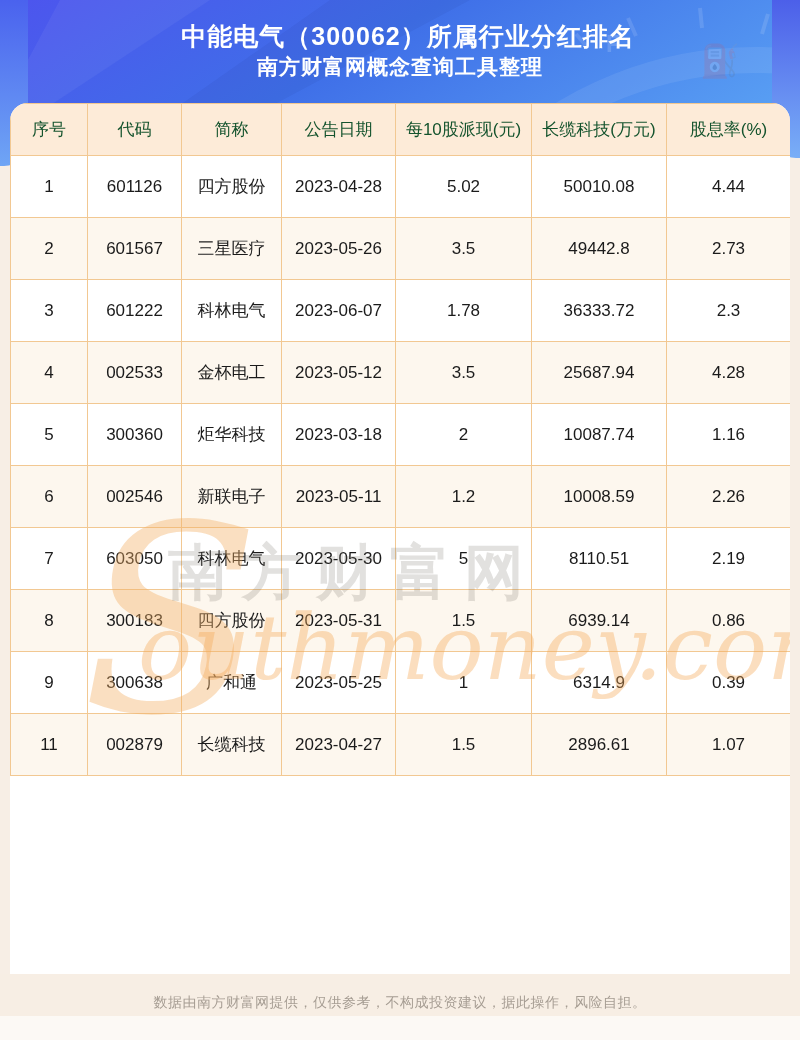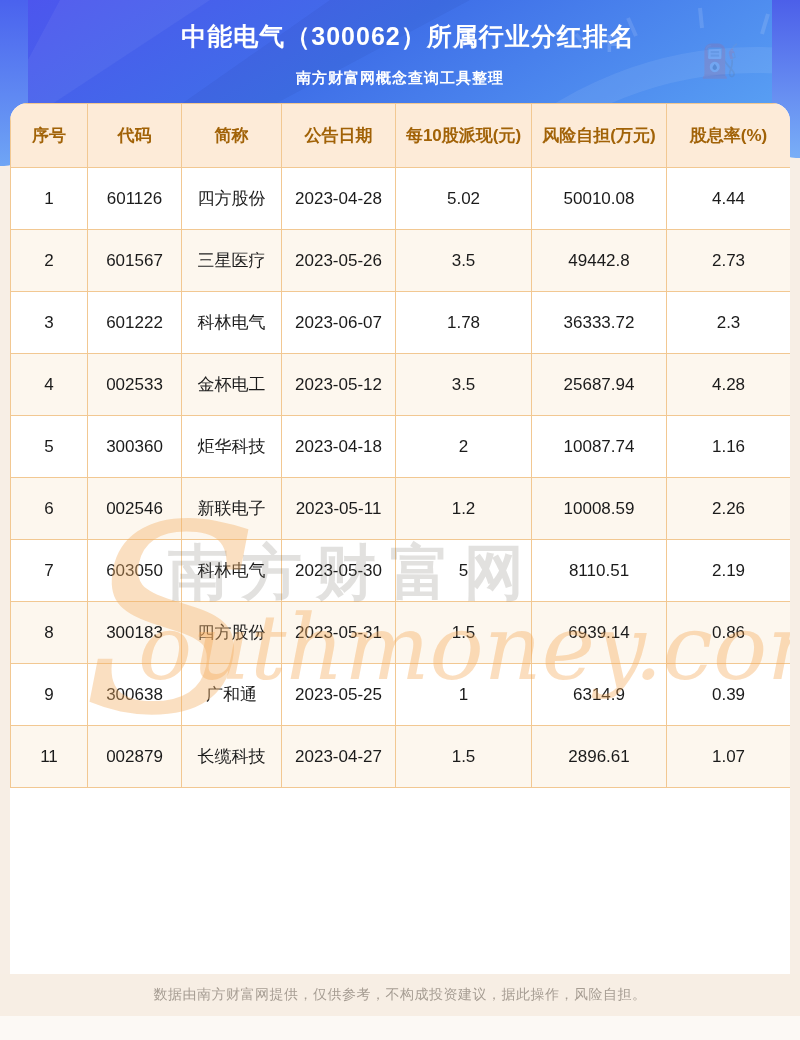--- a/index.html
+++ b/index.html
@@ -12,45 +12,45 @@
   .banner { position:absolute; left:0; top:0; width:800px; height:112px;
             background:linear-gradient(150deg,#4d54ee 0%,#3f6fe8 45%,#5aa2f4 100%); }
   .banner-deco { position:absolute; left:0; top:0; pointer-events:none; }
   .blue-corner-left { position:absolute; left:0; top:0; width:28px; height:166px;
             background:linear-gradient(#4a62ee,#6fa5f5); border-bottom-right-radius:24px; }
   .blue-corner-right { position:absolute; right:0; top:0; width:28px; height:158px;
             background:linear-gradient(#4c5fe9,#79aef7); border-bottom-left-radius:24px; }
 
   .title-wrap { position:absolute; left:0; top:0; width:800px; text-align:center; color:#ffffff; }
   .title-line1 { margin-top:20px; font-size:25px; font-weight:bold; letter-spacing:1px;padding-left:16px; }
-  .title-line2 { margin-top:16px; font-size:15px; font-weight:bold; letter-spacing:1px; }
+  .title-line2 { margin-top:0; font-size:21px; font-weight:bold; letter-spacing:1px; }
 
   
   .card { position:absolute; left:10px; top:103px; width:780px; height:871px;
           border-radius:18px 18px 0 0; overflow:hidden; background:#ffffff; }
   table { width:780px; border-collapse:collapse; table-layout:fixed; }
   th, td { border:1px solid #f2c892; text-align:center; vertical-align:middle;
            font-size:17px; color:#1b1b1b; overflow:hidden; }
-  thead th { height:64px; background:#fdebd8; font-weight:bold; color:#a16207; font-size:17px; }
+  thead th { height:52px; background:#fdebd8; font-weight:normal; color:#14532d; font-size:17px; }
   tbody td { height:62px; background:#ffffff; }
   tbody tr:nth-child(even) td { background:#fdf7ee; }
 
   
   .watermark { position:absolute; left:0; top:0; width:780px; height:871px; pointer-events:none; }
   .wm-s { position:absolute; left:72px; top:388px; font-family:"DejaVu Serif",serif; font-style:italic;
           font-size:260px; line-height:1; color:rgba(243,176,100,0.40); }
   .wm-cn { position:absolute; left:158px; top:430px; width:560px; font-size:60px; font-weight:bold;
            letter-spacing:14px; color:rgba(110,104,96,0.20); white-space:nowrap; }
   .wm-en { position:absolute; left:128px; top:492px; font-family:"DejaVu Serif",serif; font-style:italic;
            font-size:90px; color:rgba(244,168,88,0.38); white-space:nowrap; }
 
   
   .footer-band { position:absolute; left:0; top:974px; width:800px; height:42px;
                  background:#f7eee4; text-align:center; }
-  .disclaimer { margin-top:12px; font-size:14px; color:#a69d93; letter-spacing:0.5px; }
+  .disclaimer { margin-top:20px; font-size:14px; color:#a69d93; letter-spacing:0.5px; }
   .bottom-band { position:absolute; left:0; top:1016px; width:800px; height:24px; background:#fcf9f5; }
 </style>
 </head>
 <body>
 
 <div class="page">
 
   <div class="banner">
     <svg class="banner-deco" width="800" height="112" viewBox="0 0 800 112">
       <circle cx="755" cy="430" r="370" fill="none" stroke="rgba(255,255,255,0.08)" stroke-width="26"></circle>
@@ -84,21 +84,21 @@
           <col style="width:135px">
         <col style="width:124px">
       </colgroup>
       <thead>
         <tr>
           <th>序号</th>
           <th>代码</th>
           <th>简称</th>
           <th>公告日期</th>
           <th>每10股派现(元)</th>
-          <th>风险自担(万元)</th>
+          <th>长缆科技(万元)</th>
           <th>股息率(%)</th>
         </tr>
       </thead>
       <tbody>
           <tr>
             <td>1</td>
             <td>601126</td>
             <td>四方股份</td>
             <td>2023-04-28</td>
             <td>5.02</td>
@@ -129,21 +129,21 @@
             <td>金杯电工</td>
             <td>2023-05-12</td>
             <td>3.5</td>
             <td>25687.94</td>
             <td>4.28</td>
           </tr>
           <tr>
             <td>5</td>
             <td>300360</td>
             <td>炬华科技</td>
-            <td>2023-04-18</td>
+            <td>2023-03-18</td>
             <td>2</td>
             <td>10087.74</td>
             <td>1.16</td>
           </tr>
           <tr>
             <td>6</td>
             <td>002546</td>
             <td>新联电子</td>
             <td>2023-05-11</td>
             <td>1.2</td>

